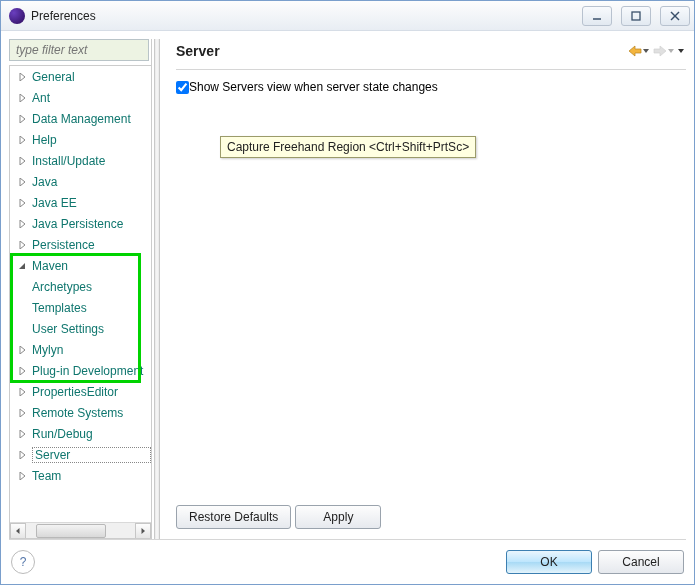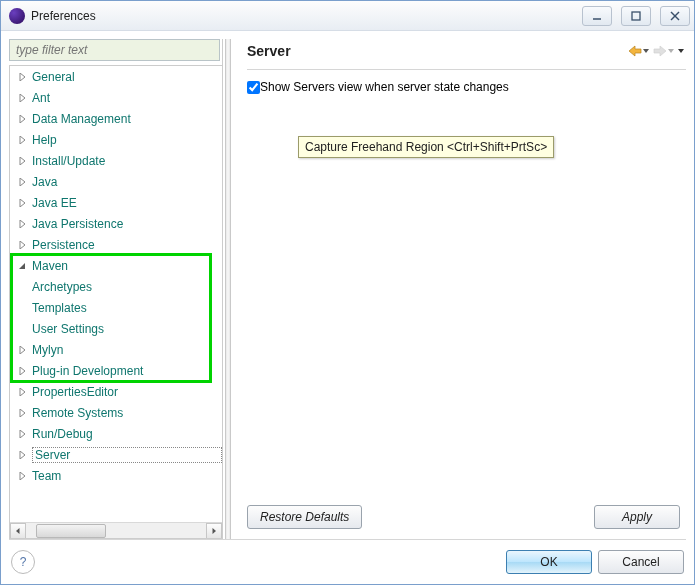--- a/index.html
+++ b/index.html
@@ -39,21 +39,21 @@
   .winbtn svg { width: 12px; height: 12px; }
   
   .body {
     flex: 1; display: flex;
     padding: 8px 8px 0 8px;
     gap: 2px;
     min-height: 0;
   }
   
   .left {
-    width: 214px;
+    width: 143px;
     display: flex; flex-direction: column;
     border-right: 1px solid #ccc;
     min-height: 0;
   }
   .filter {
     border: 1px solid #b9c4c8;
     background: #edf3e3;
     height: 22px;
     display: flex; align-items: center;
     padding: 0 4px;
@@ -146,31 +146,30 @@
   }
   .page-content {
     flex: 1; position: relative;
   }
   .checkbox-row {
     display: flex; align-items: center; 
   }
   .checkbox-row input { width: 13px; height: 13px; margin: 0; }
   .tooltip {
     position: absolute;
-    left: 51px; top: 56px;
+    left: 44px; top: 56px;
     background: #ffffe1;
     border: 1px solid #9b9b6a;
     padding: 3px 6px;
     box-shadow: 1px 1px 2px rgba(0,0,0,0.2);
     color: #222;
   }
   .page-buttons {
-    display: flex; justify-content: space-between; gap: 4px;
+    display: flex; justify-content: flex-start; gap: 4px;
     padding: 6px 6px 10px 0;
-    font-style: italic;
   }
   
   .sep {
     height: 1px; background: #d6d6d6; margin: 0 8px;
   }
   .footer {
     display: flex; align-items: center;
     padding: 10px 10px;
     gap: 6px;
   }

